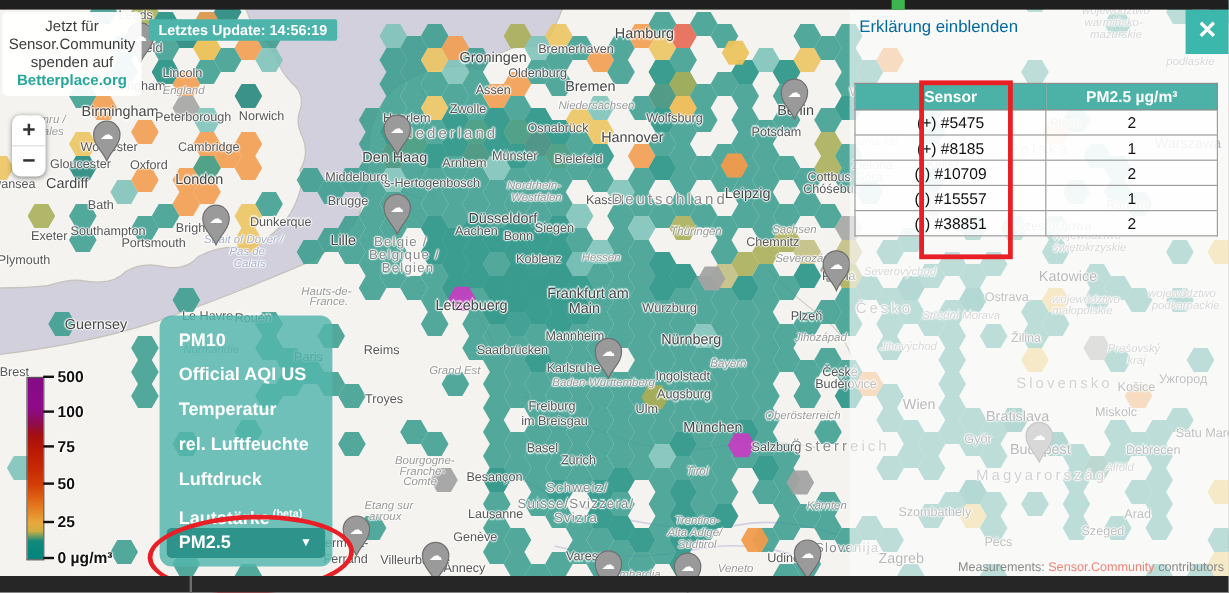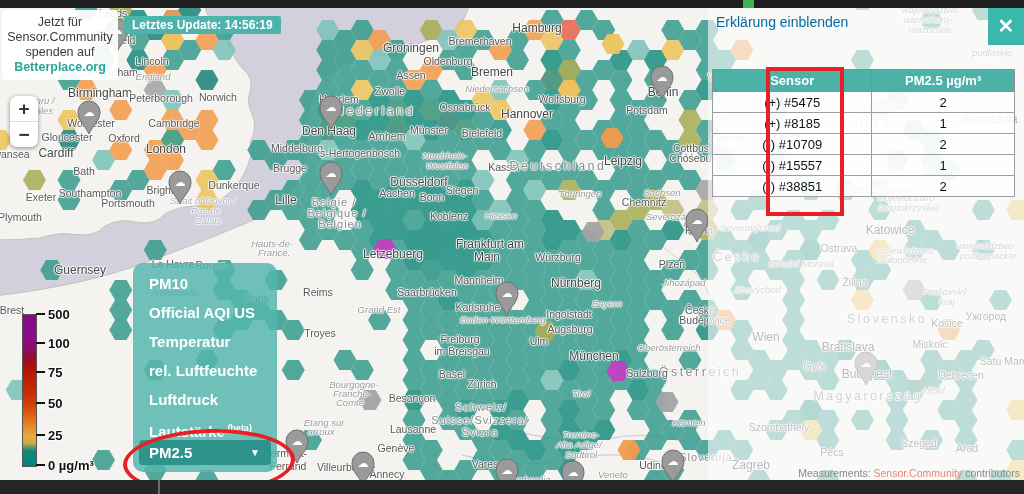--- a/index.html
+++ b/index.html
@@ -938,21 +938,21 @@
         <div class="lbl k1" style="left: 815px; top: 366px;">Győr</div>
         <div class="lbl k5" style="left: 867px; top: 374px;">Budapest</div>
         <div class="lbl k1" style="left: 961px; top: 375px;">Debrecen</div>
         <div class="lbl k1" style="left: 1004px; top: 361px;">Satu Mare</div>
         <div class="lbl k1" style="left: 779px; top: 392px; margin-top: 35px;">Szombathely</div>
         <div class="lbl k3" style="left: 868px; top: 396px;">Magyarország</div>
         <div class="lbl k2" style="left: 933px; top: 390px;">Alföld</div>
         <div class="lbl k5" style="left: 751px; top: 465px;">Zagreb</div>
         <div class="lbl k1" style="left: 832px; top: 452px;">Pécs</div>
         <div class="lbl k1" style="left: 919px; top: 443px;">Szeged</div>
-        <div class="lbl k1" style="left: 948px; top: 448px; margin-left: 19px;">Arad</div>
+        <div class="lbl k1" style="left: 948px; top: 429px;">Arad</div>
       </div>
     <svg id="markerlayer" width="1024" height="494">
         <g transform="translate(117,30)">
           <path d="M0,22 C-4,13 -11,9 -11,0 A11,11 0 1 1 11,0 C11,9 4,13 0,22 Z" fill="#9a9a9a" stroke="#6f6f6f" stroke-width="1"></path>
           <text x="0" y="4" text-anchor="middle" font-size="11" fill="#ffffff">☁</text>
         </g>
         <g transform="translate(89,112)">
           <path d="M0,22 C-4,13 -11,9 -11,0 A11,11 0 1 1 11,0 C11,9 4,13 0,22 Z" fill="#9a9a9a" stroke="#6f6f6f" stroke-width="1"></path>
           <text x="0" y="4" text-anchor="middle" font-size="11" fill="#ffffff">☁</text>
         </g>

